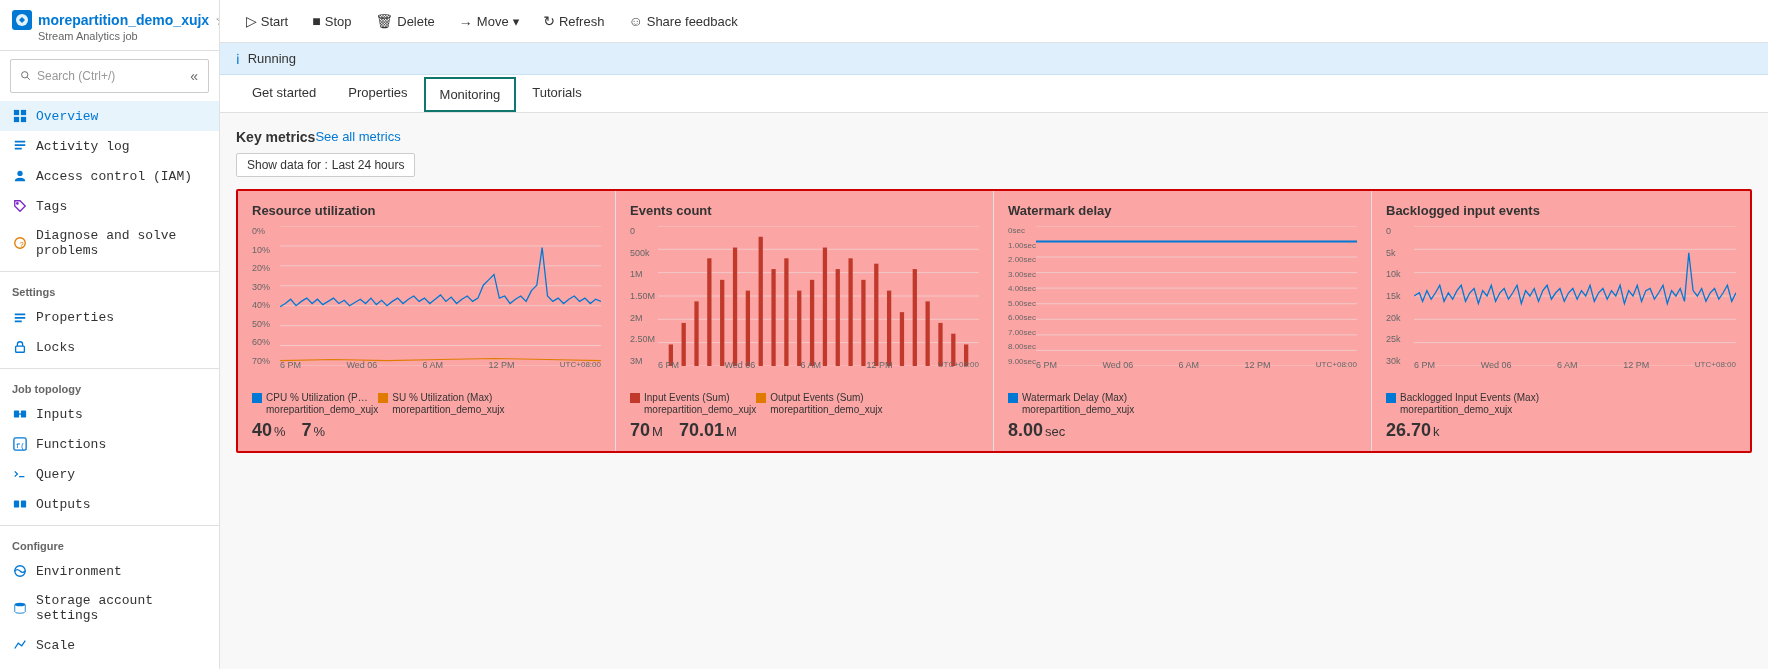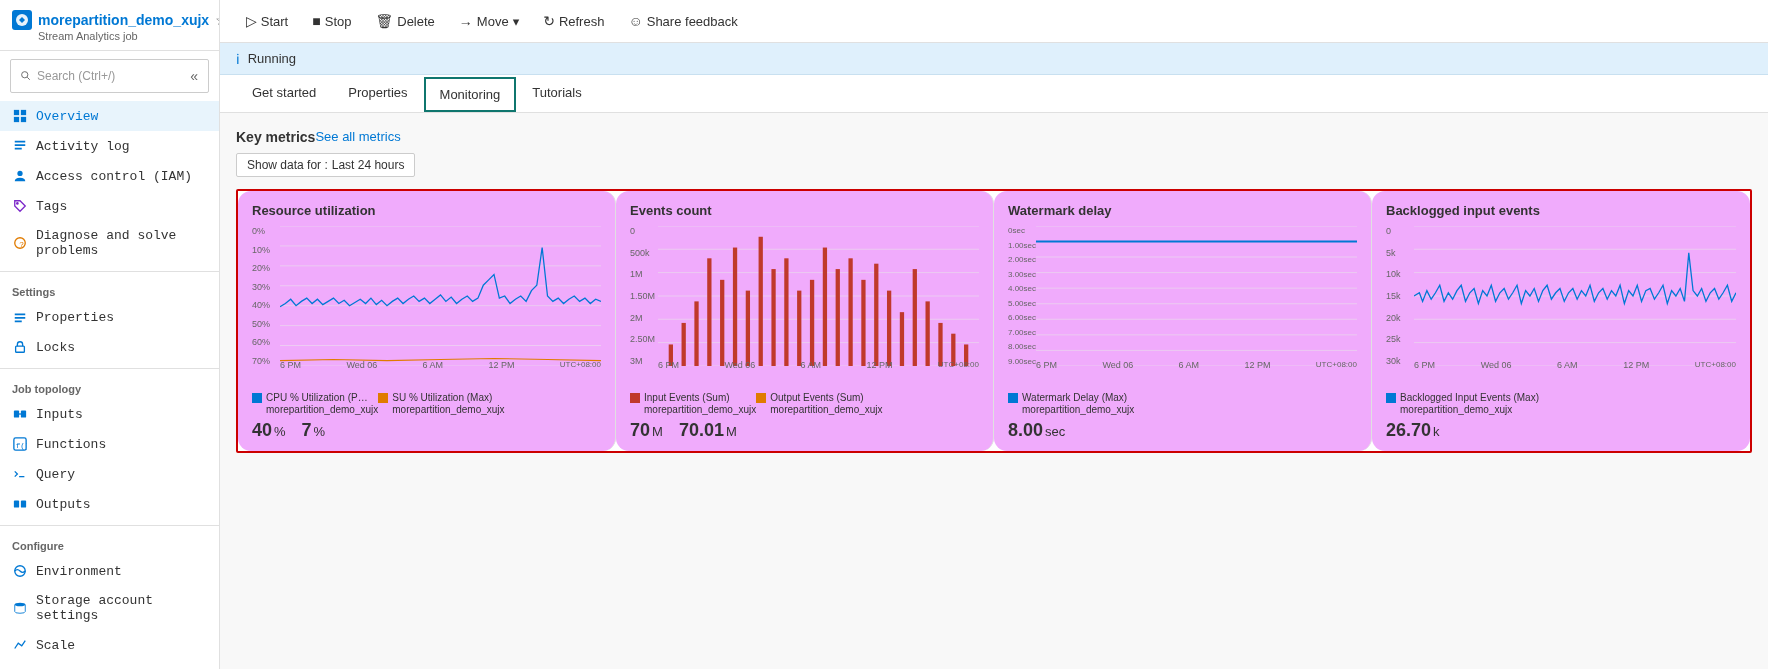--- a/index.html
+++ b/index.html
@@ -45,21 +45,21 @@
     
     .content { flex: 1; overflow-y: auto; padding: 16px; background: #f8f8f8; }
     .key-metrics-header { display: flex; align-items: flex-start; margin-bottom: 8px; }
     .key-metrics-title { font-size: 14px; font-weight: 600; color: #333; }
     .see-all-link { color: #0078d4; font-size: 13px; cursor: pointer; text-decoration: none; }
 
     .data-filter { display: inline-flex; align-items: flex-start; padding: 4px 10px; border: 1px solid #ccc; border-radius: 2px; font-size: 12px; color: #333; background: #fff; margin-bottom: 12px; gap: 4px; }
 
     
     .charts-grid { display: grid; grid-template-columns: repeat(4, 1fr); gap: 0; border: 2px solid #c00; border-radius: 2px; background: #fff; }
-    .chart-card { padding: 12px 14px 10px; border-right: 1px solid #e0e0e0; background: #f0abfc; border-radius: 13px; }
+    .chart-card { padding: 12px 14px 10px; border-right: 1px solid #e0e0e0; background: #fca5a5; }
     .chart-card:last-child { border-right: none; }
     .chart-title { font-size: 13px; font-weight: 600; color: #333; margin-bottom: 8px; }
 
     .chart-area { position: relative; height: 160px; width: 100%; }
     svg.chart-svg { width: 100%; height: 100%; }
 
     .chart-footer { margin-top: 6px; }
     .chart-legend { display: flex; gap: 0; flex-wrap: wrap; margin-bottom: 4px; }
     .legend-item { display: flex; align-items: flex-start; gap: 4px; font-size: 10px; color: #333; max-width: 48%; }
     .legend-color { width: 10px; height: 10px; flex-shrink: 0; margin-top: 1px; }

